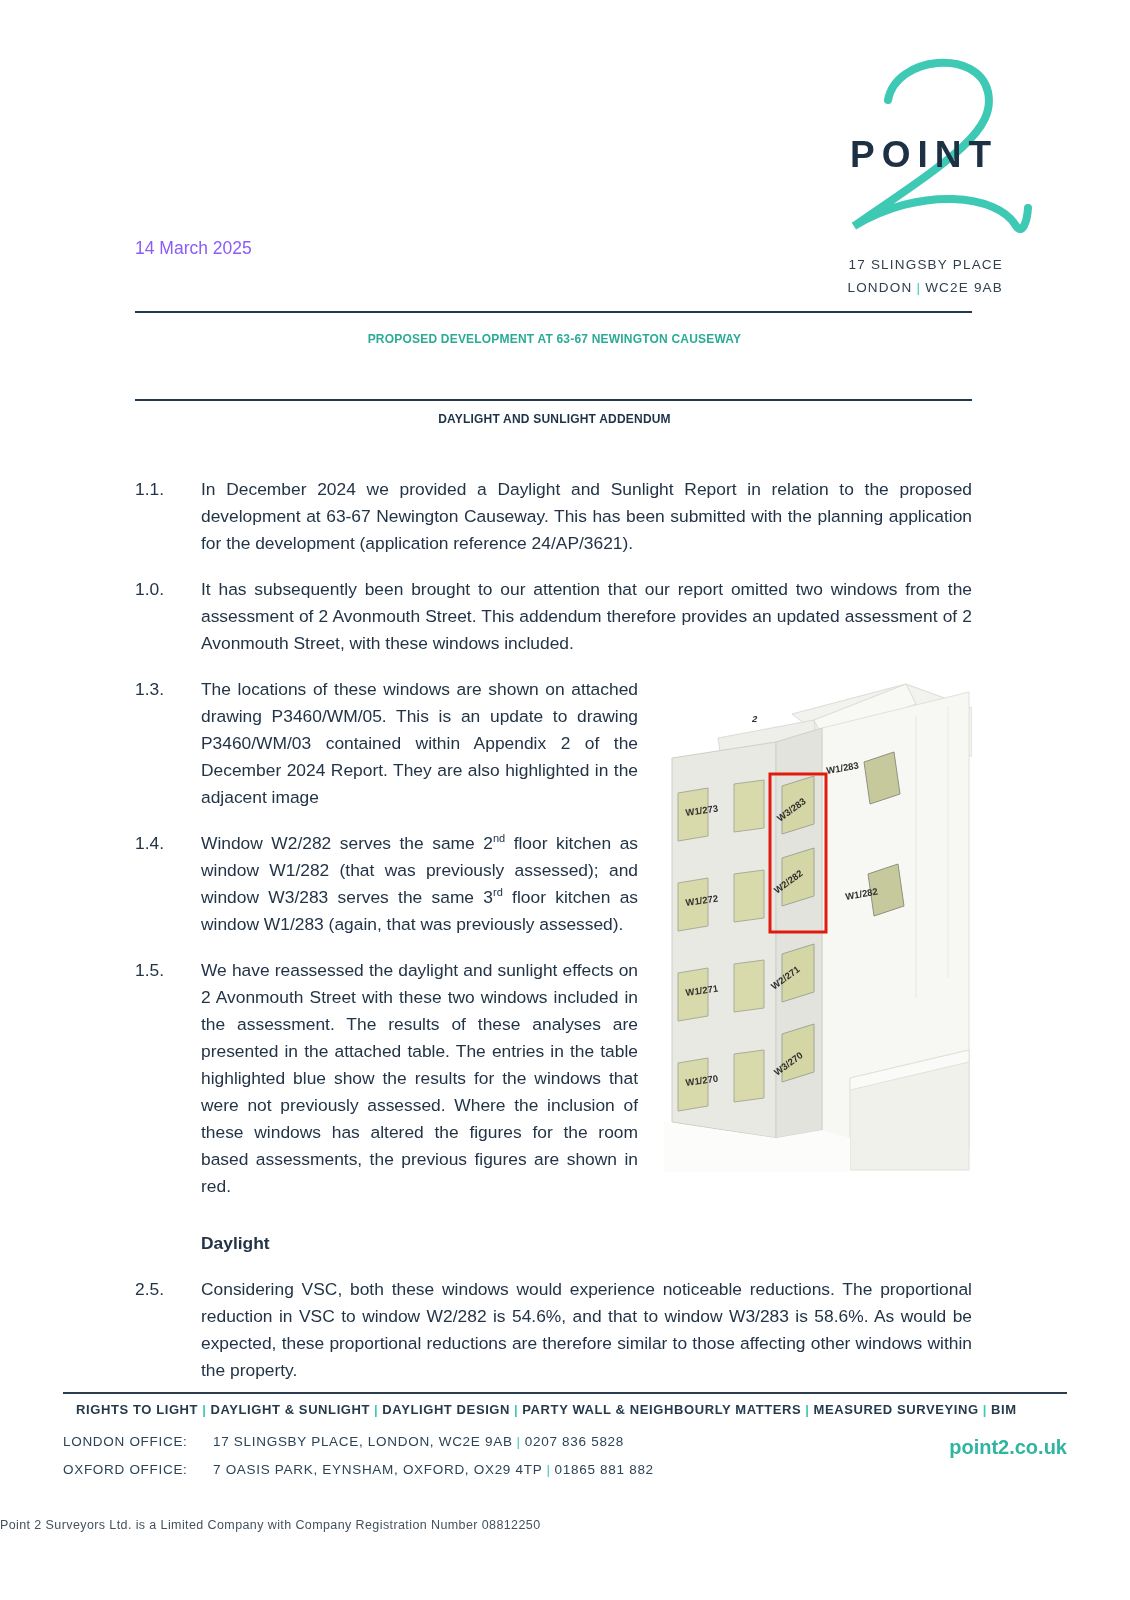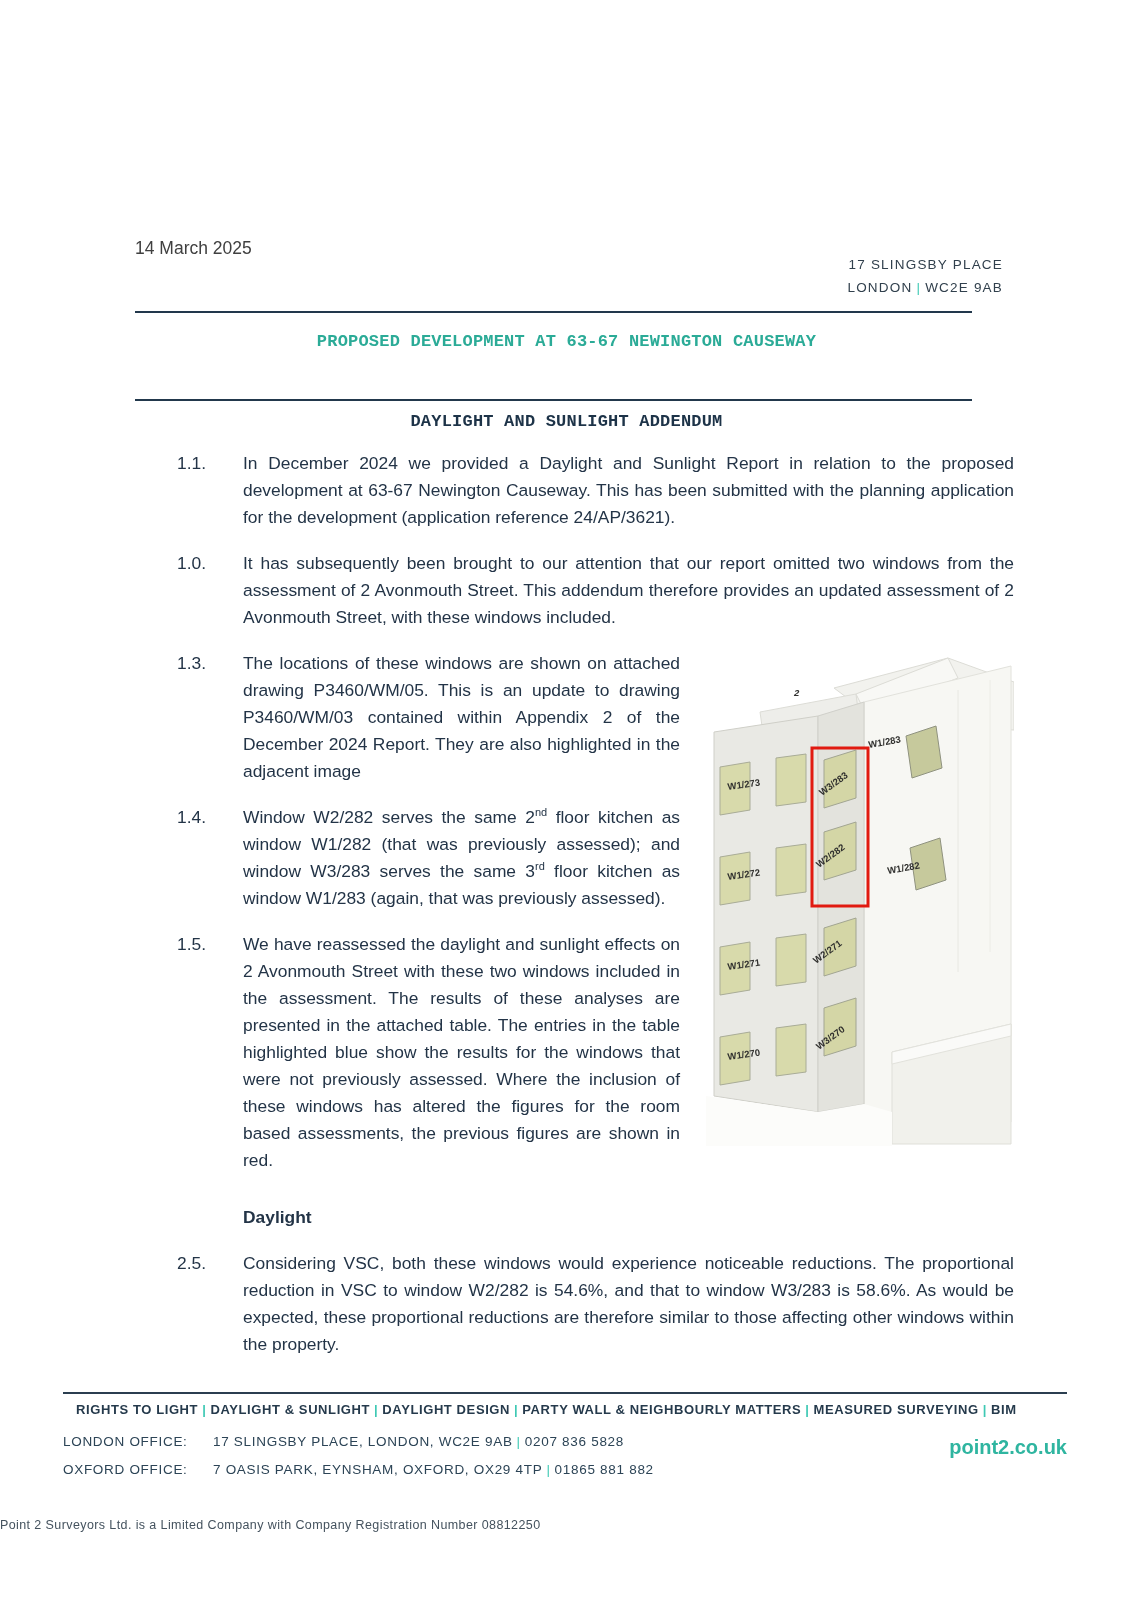--- a/index.html
+++ b/index.html
@@ -1,45 +1,45 @@
 <!DOCTYPE html>
 <html><head>
 <meta charset="utf-8">
 <style>
   html,body{margin:0;padding:0;background:#ffffff;}
   .page{
     position:relative;width:1130px;height:1600px;background:#ffffff;overflow:hidden;
     font-family:"Liberation Sans",sans-serif;color:#233447;
   }
   
-  .date{position:absolute;left:135px;top:238px;font-size:17.5px;color:#404040;}
+  .date{position:absolute;left:135px;top:238px;font-size:17.5px;color:#8b5cf6;}
   .logo{position:absolute;left:826px;top:46px;width:224px;height:202px;}
   .logo svg{position:absolute;left:0;top:0;}
   .logo .wordmark{
     position:absolute;left:24px;top:88px;font-size:37px;font-weight:700;
     letter-spacing:7px;color:#1e3144;
   }
   .hq-address{
     position:absolute;right:127px;top:253px;text-align:right;
     font-size:13.5px;letter-spacing:1.2px;line-height:23px;color:#31404d;
   }
   .sep{color:#3ec9b4;padding:0 4px;}
   .rule{position:absolute;left:135px;width:837px;height:2px;background:#22384c;}
   .rule-top{top:311px;}
   .rule-mid{top:399px;}
   .title{
-    position:absolute;left:148px;width:837px;text-align:center;
-    font-size:17px;font-weight:700;letter-spacing:0.2px;font-family:Liberation Mono, monospace;
+    position:absolute;left:136px;width:837px;text-align:center;
+    font-size:12px;font-weight:700;letter-spacing:0.2px;
   }
   .title1{top:332px;color:#2bab97;}
   .title2{top:368px;color:#1d3348;margin-top:44px;}
   
   .content{
-    position:absolute;left:135px;top:450px;width:837px;
-    font-size:17.4px;line-height:27px;text-align:justify;hyphens:none;margin-left:42px;
+    position:absolute;left:135px;top:476px;width:837px;
+    font-size:17.4px;line-height:27px;text-align:justify;hyphens:none;
   }
   .para{position:relative;padding-left:66px;margin:0 0 19px 0;}
   .pnum{position:absolute;left:0;top:0;}
   .para sup{font-size:11px;line-height:0;}
   .figure{
     float:right;width:308px;height:494px;margin:2px 0 58px 26px;
   }
   .sub-heading{
     clear:both;padding-left:66px;font-weight:700;margin:0 0 19px 0;text-align:left;
   }
@@ -65,20 +65,26 @@
     font-size:12.5px;letter-spacing:0.4px;color:#44525e;
   }
 </style>
 </head>
 <body>
 
 <div class="page">
 
   <div class="date">14 March 2025</div>
 
+  <div class="logo">
+    <svg width="224" height="202" viewBox="0 0 224 202" aria-label="2">
+      <path d="M 62 54 C 70 10 152 2 162 46 C 170 84 128 112 28 180 C 94 140 172 148 190 180 C 196 189 201 177 202 162" fill="none" stroke="#3ec9b4" stroke-width="8" stroke-linecap="round"></path>
+    </svg>
+    <span class="wordmark">POINT</span>
+  </div>
 
   <div class="hq-address">
     <div>17 SLINGSBY PLACE</div>
     <div><span>LONDON</span><span class="sep">|</span><span>WC2E 9AB</span></div>
   </div>
 
   <div class="rule rule-top"></div>
   <div class="title title1">PROPOSED DEVELOPMENT AT 63-67 NEWINGTON CAUSEWAY</div>
   <div class="title title2">DAYLIGHT AND SUNLIGHT ADDENDUM</div>
   <div class="rule rule-mid"></div>

